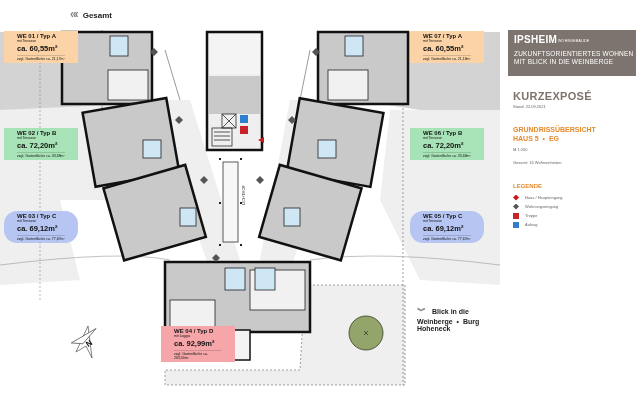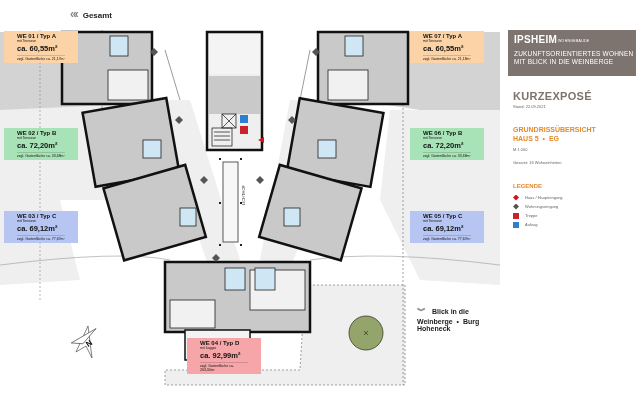--- a/index.html
+++ b/index.html
@@ -10,21 +10,21 @@
   .zentrum{left:70px;top:7px;font-size:8px;font-weight:bold;color:#222;}
   .zentrum .chev{font-size:12px;color:#888;letter-spacing:-2px;margin-right:6px;}
   
   .unit{position:absolute;width:48px;padding:2px 13px;color:#111;}
   .unit .t{font-size:6px;font-weight:bold;}
   .unit .s{font-size:3.5px;}
   .unit .a{font-size:7.5px;font-weight:bold;margin-top:1px;}
   .unit .g{font-size:3.5px;border-top:1px solid rgba(0,0,0,0.15);margin-top:2px;padding-top:1px;line-height:4px;}
   .orange{background:#fcd3a6;}
   .green{background:#a8e3b7;}
-  .blue{background:#b6c5f2;}
+  .blue{background:#b6c5f2;border-radius:13px;}
   .red{background:#f6a6a8;}
   
   #sidebar{left:502px;top:0;width:139px;height:400px;}
   .brand{left:508px;top:30px;width:128px;height:46px;background:#7d736f;color:#fff;padding:0;}
   .brand .name{position:absolute;left:6px;top:4px;font-size:10px;font-weight:bold;letter-spacing:0.3px;}
   .brand .sub{position:absolute;left:50px;top:9px;font-size:3.5px;letter-spacing:0.3px;}
   .brand .tag{position:absolute;left:6px;top:20px;font-size:6.5px;line-height:8px;letter-spacing:0.2px;}
   .kurz{left:513px;top:90px;font-size:11px;font-weight:bold;color:#7d736f;letter-spacing:0.3px;}
   .stand{left:513px;top:104px;font-size:4px;color:#666;}
   .grund{left:513px;top:125px;font-size:7px;font-weight:bold;color:#e48a2a;line-height:9px;}
@@ -161,21 +161,21 @@
     <div class="s">mit Terrasse</div>
     <div class="a">ca. 72,20m²</div>
     <div class="g">zzgl. Gartenfläche ca. 33,68m²</div>
   </div>
   <div class="unit blue" style="left:4px;top:211px;">
     <div class="t">WE 03 / Typ C</div>
     <div class="s">mit Terrasse</div>
     <div class="a">ca. 69,12m²</div>
     <div class="g">zzgl. Gartenfläche ca. 77,67m²</div>
   </div>
-  <div class="unit red" style="left:161px;top:338px;margin-left:26px;">
+  <div class="unit red" style="left:161px;top:326px;">
     <div class="t">WE 04 / Typ D</div>
     <div class="s">mit Loggia</div>
     <div class="a">ca. 92,99m²</div>
     <div class="g">zzgl. Gartenfläche ca. 263,30m²</div>
   </div>
   <div class="unit blue" style="left:410px;top:211px;">
     <div class="t">WE 05 / Typ C</div>
     <div class="s">mit Terrasse</div>
     <div class="a">ca. 69,12m²</div>
     <div class="g">zzgl. Gartenfläche ca. 77,67m²</div>

